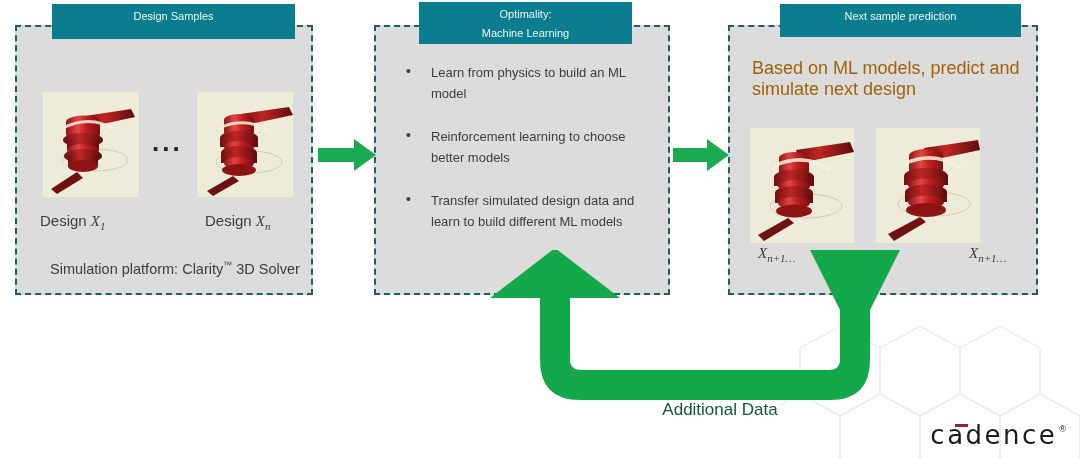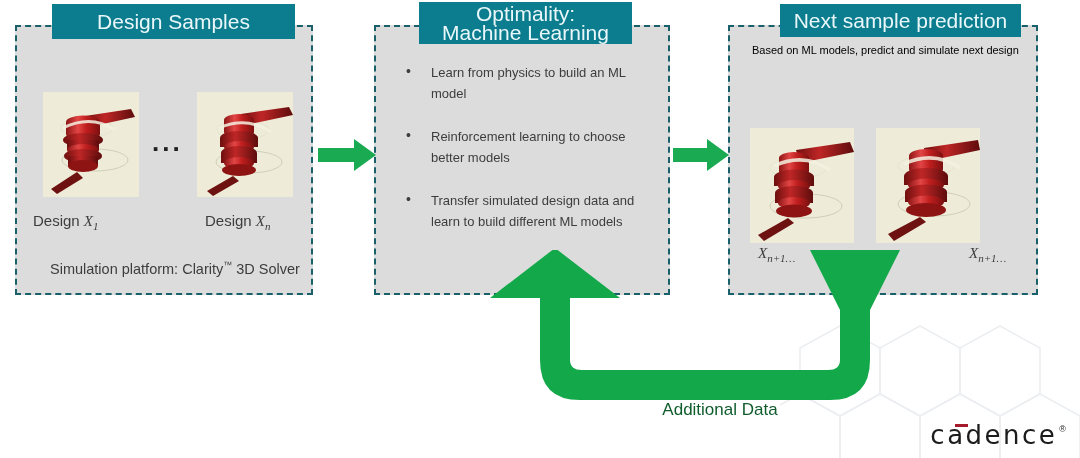--- a/index.html
+++ b/index.html
@@ -24,24 +24,24 @@
   #panel1{left:15px;top:25px;width:298px;height:270px;}
   #panel2{left:374px;top:25px;width:296px;height:270px;}
   #panel3{left:728px;top:25px;width:310px;height:270px;}
 
   
   .hdr{
     position:absolute;
     background:#0b7d8e;
     color:#eaf7fa;
     text-align:center;
-    font-size:21px;
+    font-size:11px;
     line-height:19px;
     display:flex;
-    align-items:center;
+    align-items:flex-start;
     justify-content:center;
     box-sizing:border-box;
     padding:3px 6px;
     z-index:6;
   }
   #hdr1{left:52px;top:4px;width:243px;height:35px;}
   #hdr2{left:419px;top:2px;width:213px;height:42px;}
   #hdr3{left:780px;top:4px;width:241px;height:33px;}
   .hdr span{display:block;}
 
@@ -53,37 +53,37 @@
   }
   #p1-img1{left:43px;top:92px;width:96px;height:105px;}
   #p1-img2{left:197px;top:92px;width:96px;height:105px;}
   .ellipsis{
     position:absolute;left:152px;top:132px;width:38px;height:20px;
     color:#222;font-size:26px;font-weight:bold;letter-spacing:3px;line-height:20px;
   }
   .dsg-label{
     position:absolute;color:#3d3d3d;font-size:15px;white-space:nowrap;
   }
-  #p1-lab1{left:33px;top:212px;}
+  #p1-lab1{left:40px;top:212px;}
   #p1-lab2{left:205px;top:212px;}
   .sub{font-size:11px;vertical-align:sub;font-style:italic;font-family:"Liberation Serif",serif;}
   .ital{font-style:italic;font-family:"Liberation Serif",serif;}
   #p1-caption{
     position:absolute;left:50px;top:255px;width:250px;
     color:#3d3d3d;font-size:14.5px;line-height:21px;
   }
   #p1-caption .tm{font-size:9px;vertical-align:super;}
 
   
   #p2-list{position:absolute;left:398px;top:62px;width:250px;}
   .bul{position:relative;padding-left:33px;margin-bottom:22px;color:#3d3d3d;font-size:13px;line-height:21px;}
   .bul:before{content:"\2022";position:absolute;left:8px;top:-1px;font-size:14px;color:#3d3d3d;}
 
   
-  #p3-text{position:absolute;left:752px;top:40px;width:268px;color:#000000;font-size:11px;line-height:21px;}
+  #p3-text{position:absolute;left:752px;top:58px;width:268px;color:#a16207;font-size:18px;line-height:21px;}
   #p3-img1{left:750px;top:128px;width:104px;height:115px;}
   #p3-img2{left:876px;top:128px;width:104px;height:115px;}
   #p3-lab1{left:758px;top:244px;}
   #p3-lab2{left:969px;top:244px;}
   .xlab{position:absolute;color:#3d3d3d;font-size:15px;white-space:nowrap;text-align:center;}
 
   
   .conn{position:absolute;z-index:4;}
   #conn1{left:318px;top:137px;width:60px;height:36px;}
   #conn2{left:673px;top:137px;width:58px;height:36px;}

